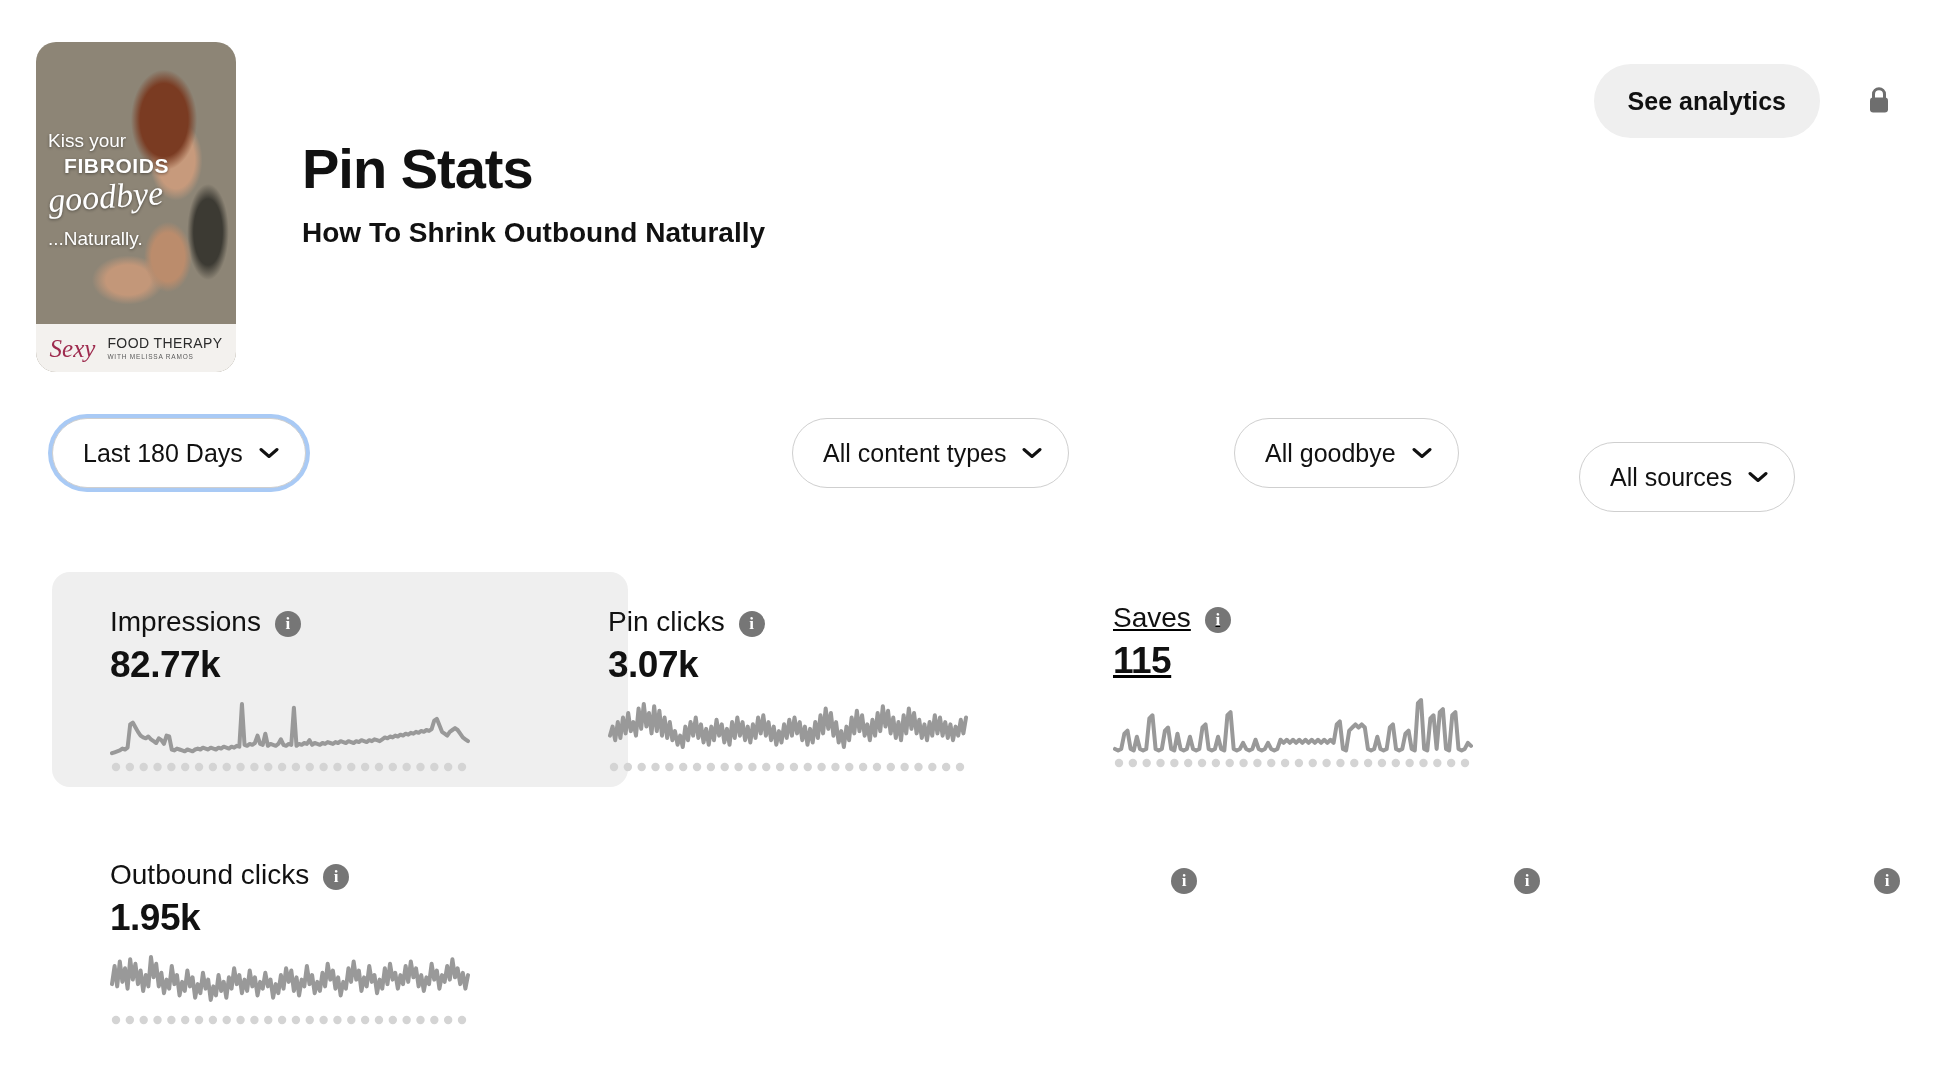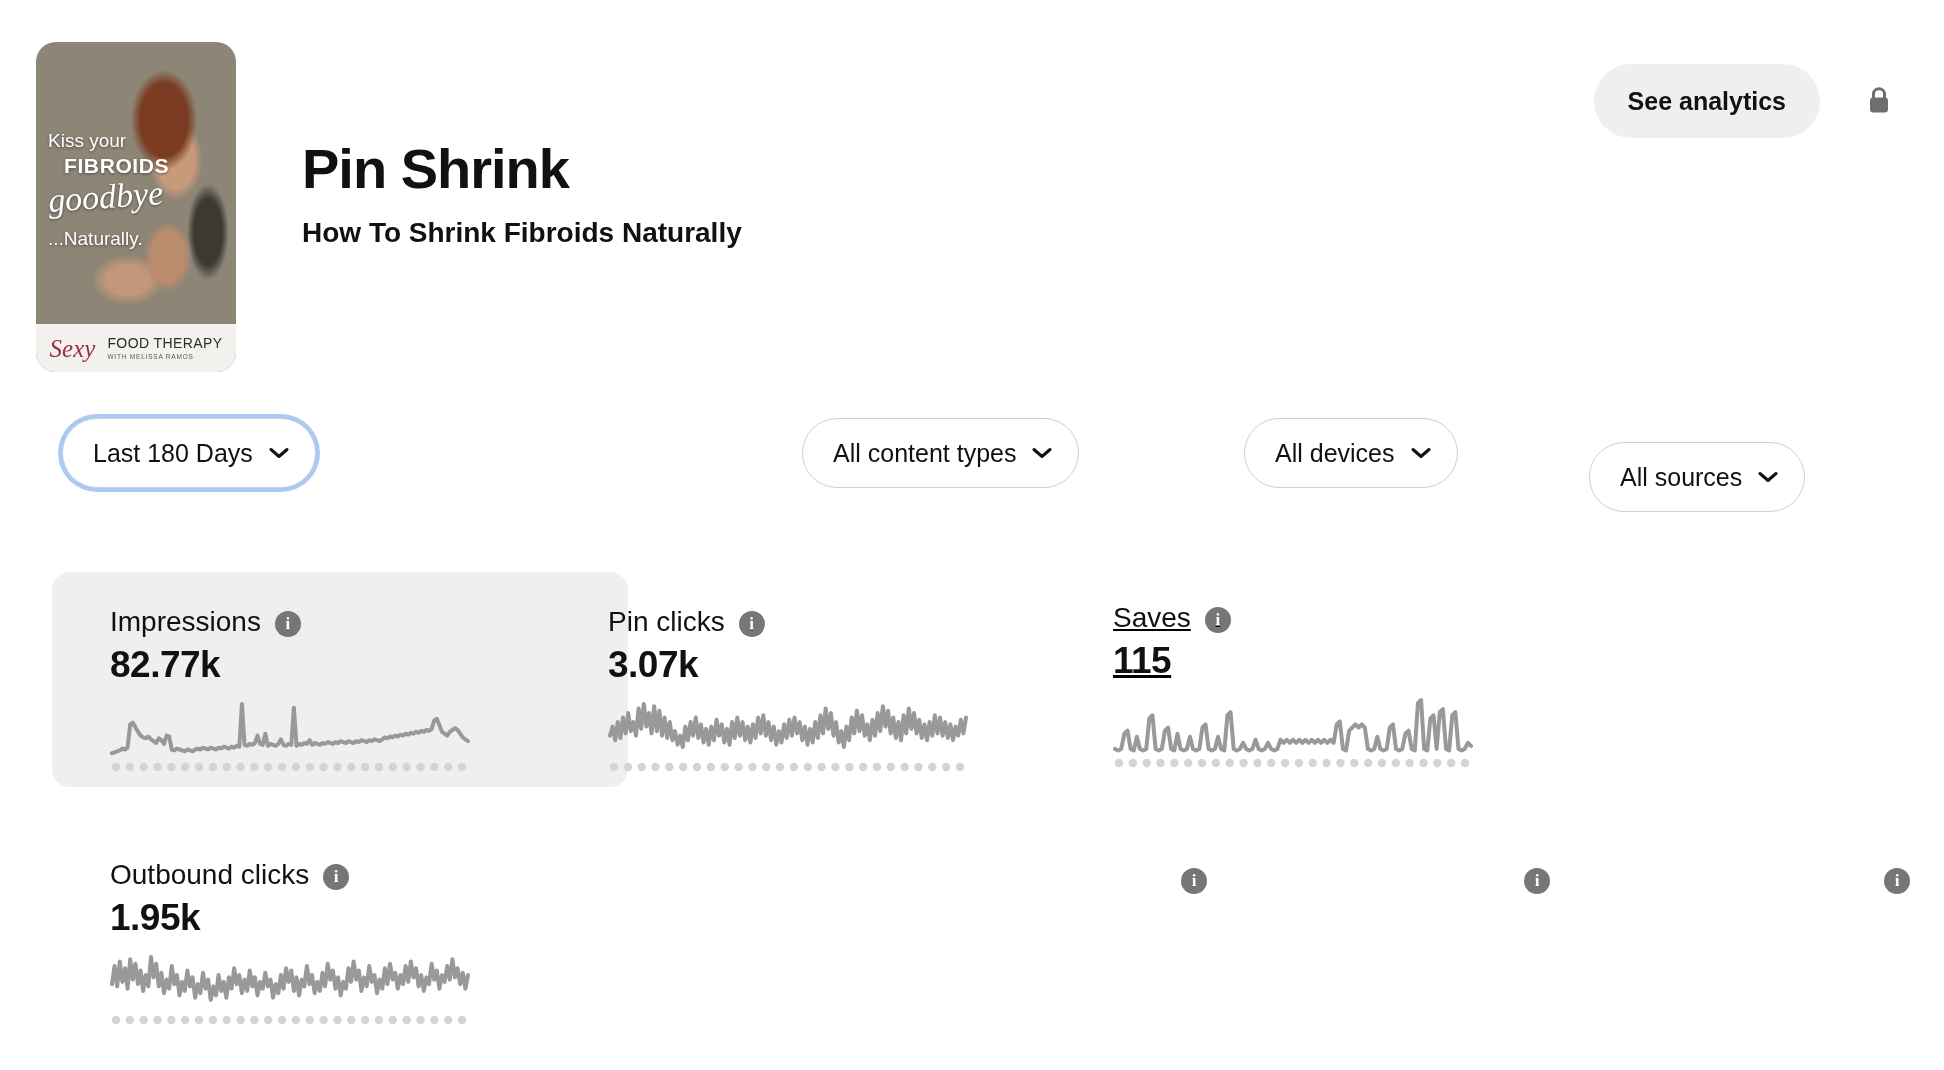--- a/index.html
+++ b/index.html
@@ -64,21 +64,21 @@
     position: absolute; right: 124px; top: 64px;
     height: 74px; padding: 16px 34px;
     background: #efefef; border: none; border-radius: 37px;
     font-family: "Liberation Sans", sans-serif;
     font-size: 25px; font-weight: 700; color: #111; cursor: pointer;
     display: flex; align-items: center;
   }
   .lock-icon { position: absolute; right: 52px; top: 85px; width: 26px; height: 30px; }
 
   
-  .filters { position: absolute; left: 16px; top: 418px; width: 1680px; height: 96px; }
+  .filters { position: absolute; left: 6px; top: 418px; width: 1680px; height: 96px; }
   .dd {
     position: absolute; height: 70px; background: #fff;
     border: 1.5px solid #cfcfcf; border-radius: 35px;
     display: flex; align-items: center; gap: 16px;
     padding: 0 26px 0 30px; cursor: pointer;
   }
   .dd-label { font-size: 25px; color: #111; white-space: nowrap; }
   .dd.focused {
     border-color: #cfcfcf;
     box-shadow: 0 0 0 4px #a9caf5;
@@ -120,22 +120,22 @@
       <div class="pin-logo">
         <span class="logo-sexy">Sexy</span>
         <span class="logo-txt">
           <span class="logo-main">FOOD THERAPY</span>
           <span class="logo-sub">WITH MELISSA RAMOS</span>
         </span>
       </div>
     </div>
 
     <div class="title-block">
-      <div class="page-title">Pin Shrink</div>
-      <div class="page-sub">How To Shrink Fibroids Naturally</div>
+      <div class="page-title">Pin Stats</div>
+      <div class="page-sub">How To Shrink Outbound Naturally</div>
     </div>
 
     <button class="see-analytics">See analytics</button>
 
     <span class="lock-icon">
       <svg width="26" height="30" viewBox="0 0 26 30">
         <path d="M7.5 13V9.2a5.5 5.5 0 0 1 11 0V13" fill="none" stroke="#6e6e6e" stroke-width="3"></path>
         <rect x="4" y="12.5" width="18" height="15" rx="3.2" fill="#6e6e6e"></rect>
       </svg>
     </span>
@@ -152,21 +152,21 @@
 
     <div class="dd" style="left:786px;">
       <span class="dd-label">All content types</span>
       <svg class="chev" viewBox="0 0 20 12">
         <path d="M2 2.5 10 9.5 18 2.5" fill="none" stroke="#111" stroke-width="3" stroke-linecap="round" stroke-linejoin="round"></path>
       </svg>
     </div>
     <span class="info" style="left:1165px; top:450px;">i</span>
 
     <div class="dd" style="left:1228px;">
-      <span class="dd-label">All devices</span>
+      <span class="dd-label">All goodbye</span>
       <svg class="chev" viewBox="0 0 20 12">
         <path d="M2 2.5 10 9.5 18 2.5" fill="none" stroke="#111" stroke-width="3" stroke-linecap="round" stroke-linejoin="round"></path>
       </svg>
     </div>
     <span class="info" style="left:1508px; top:450px;">i</span>
 
     <div class="dd" style="left:1573px;margin-top:24px;">
       <span class="dd-label">All sources</span>
       <svg class="chev" viewBox="0 0 20 12">
         <path d="M2 2.5 10 9.5 18 2.5" fill="none" stroke="#111" stroke-width="3" stroke-linecap="round" stroke-linejoin="round"></path>

